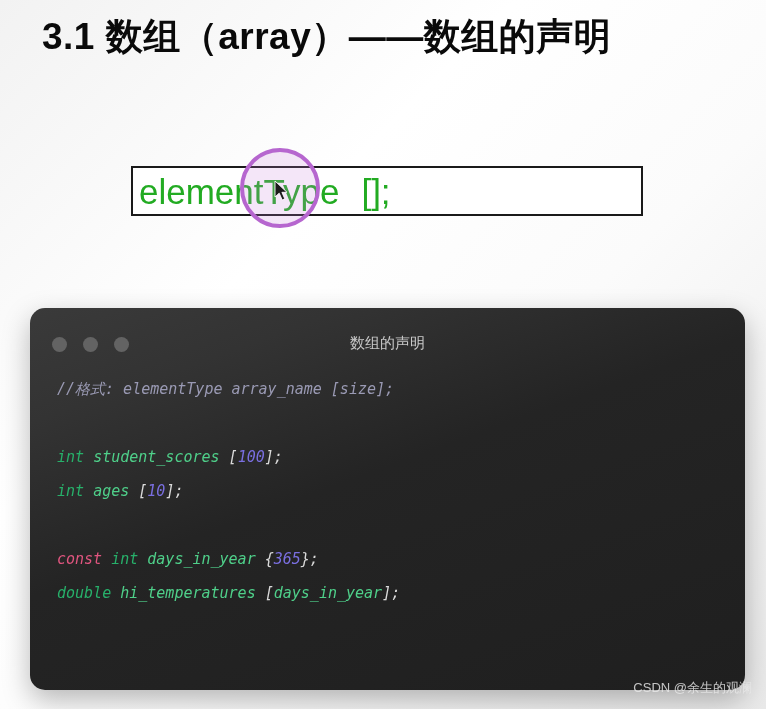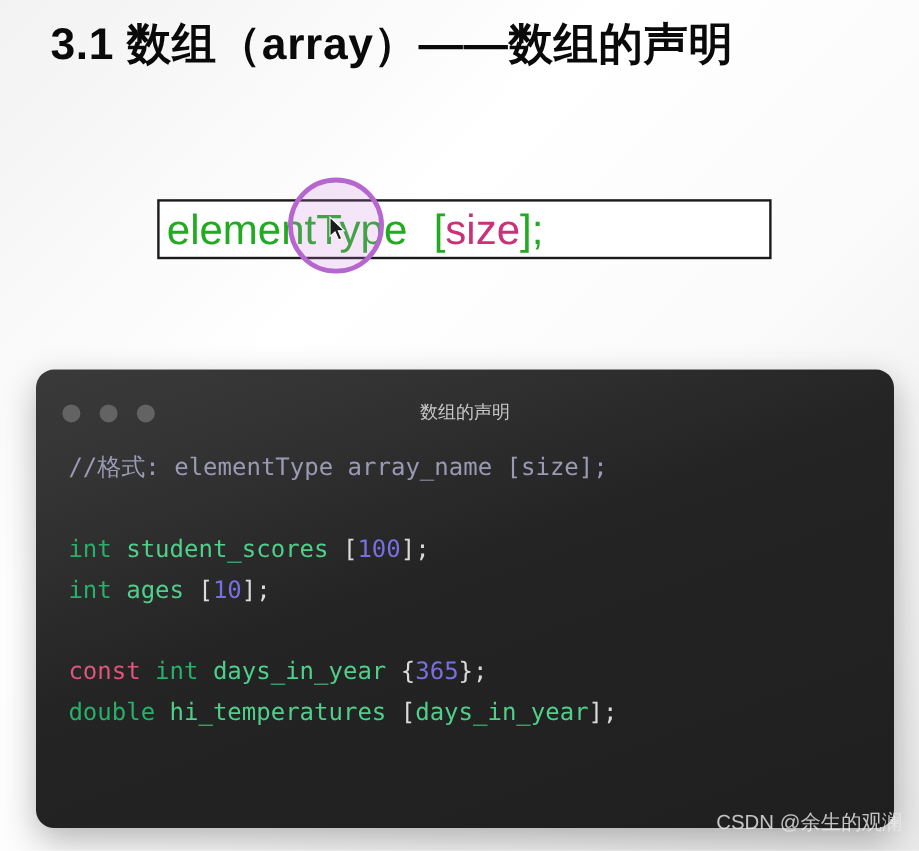--- a/index.html
+++ b/index.html
@@ -110,57 +110,57 @@
     top: 26px;
     text-align: center;
     color: #c8c8c8;
     font-size: 15px;
     font-family: "Liberation Sans", "DejaVu Sans", sans-serif;
   }
 
   .code-body {
     padding: 8px 0 0 27px;
     font-family: "DejaVu Sans Mono", "Liberation Mono", monospace;
-    font-size: 20px;
+    font-size: 15px;
     line-height: 34px;
     white-space: pre;
+    font-style: italic;
   }
   .code-line { height: 34px; }
   .code-line.blank { height: 34px; }
 
   .c-comment { color: #9a9ab4; }
   .c-type    { color: #27b06a; }
   .c-ident   { color: #4fd08a; }
   .c-num     { color: #7a6fe0; }
   .c-punct   { color: #dadada; }
   .c-kw      { color: #e0557f; }
 
   
   .watermark {
     position: absolute;
     right: 14px;
     bottom: 12px;
     color: rgba(232,232,232,0.82);
-    font-size: 17px;
+    font-size: 13px;
     font-family: "Liberation Sans", "DejaVu Sans", sans-serif;
     white-space: nowrap;
     pointer-events: none;
   }
 </style>
 </head>
 <body>
 
 <div class="page-title">3.1 数组（array）——数组的声明</div>
 
 <div class="formula-box">
   <span class="tok-green">elementType</span>
   <span class="tok-space"></span>
   <span class="tok-space"></span>
   <span class="tok-green">[</span>
-  <span class="tok-pink">size</span>
   <span class="tok-green">];</span>
 </div>
 
 <div class="cursor-halo"></div>
 <svg class="mouse-cursor" viewBox="0 0 16 22">
   <polygon points="1,1 1,17 5.2,13.2 8.2,20 10.8,18.8 7.9,12.3 13,12.3" fill="#1c1c1c" stroke="#ffffff" stroke-width="0.9"></polygon>
 </svg>
 
 <div class="code-window">
   <div class="titlebar">

